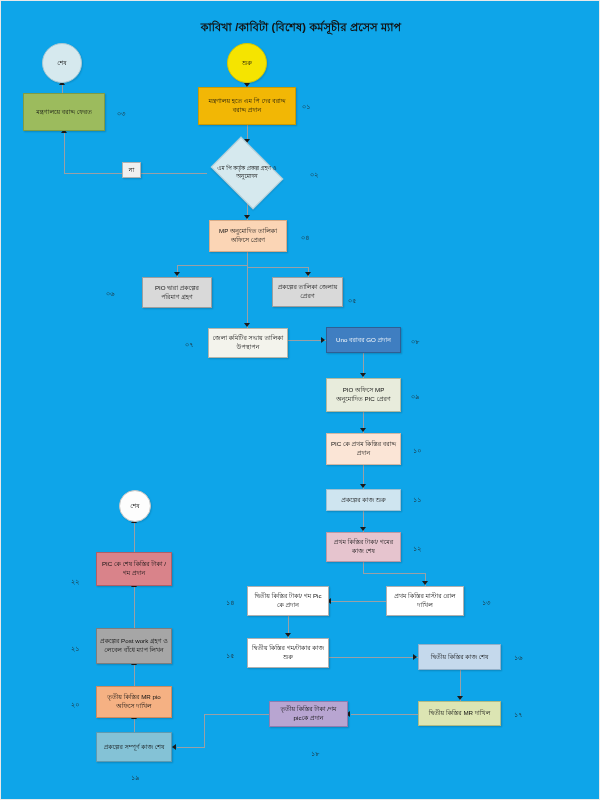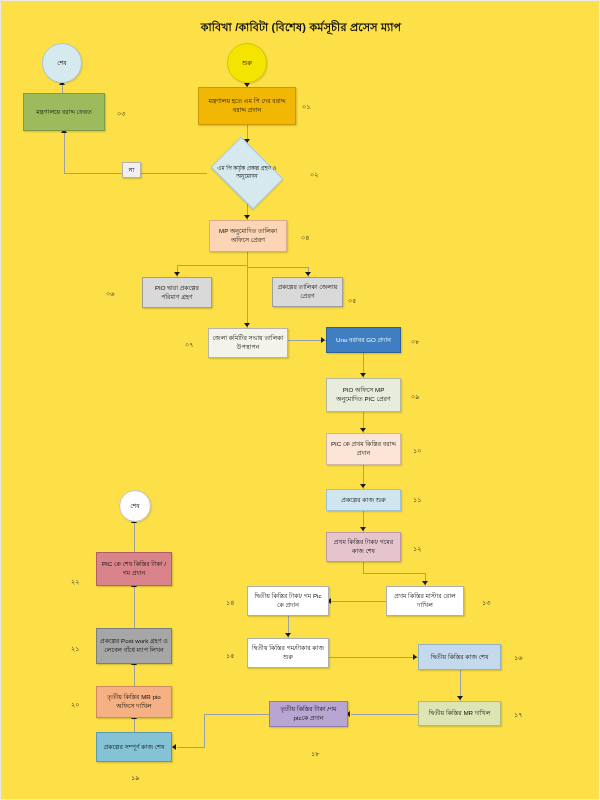--- a/index.html
+++ b/index.html
@@ -5,21 +5,21 @@
   html,body{margin:0;padding:0;background:#ffffff;}
   body{
     width:600px;height:800px;
     font-family:"Liberation Sans","DejaVu Sans",sans-serif;
     color:#1a1a1a;
     overflow:hidden;
   }
   #page{
     position:relative;
     width:600px;height:800px;
-    background:#fde047;
+    background:#0ea5e9;
     border:1px solid #e9e9e9;
     box-sizing:border-box;
   }
   #title{
     position:absolute;
     left:0;top:18px;width:600px;
     text-align:center;
     font-size:11px;
     font-weight:600;
     color:#111;

